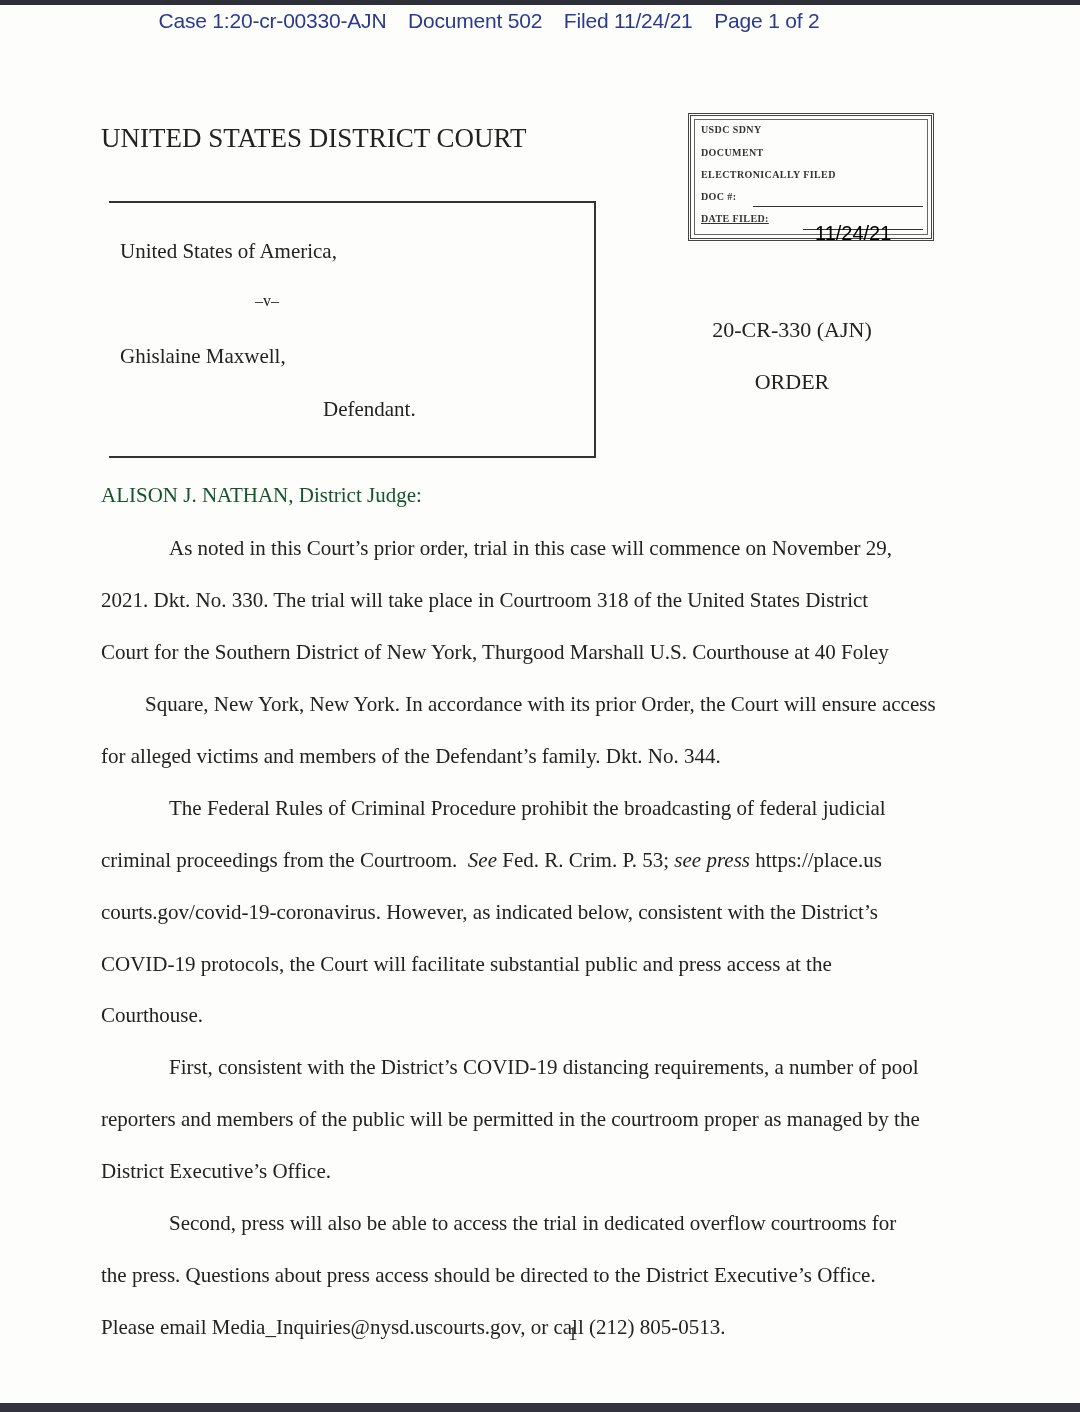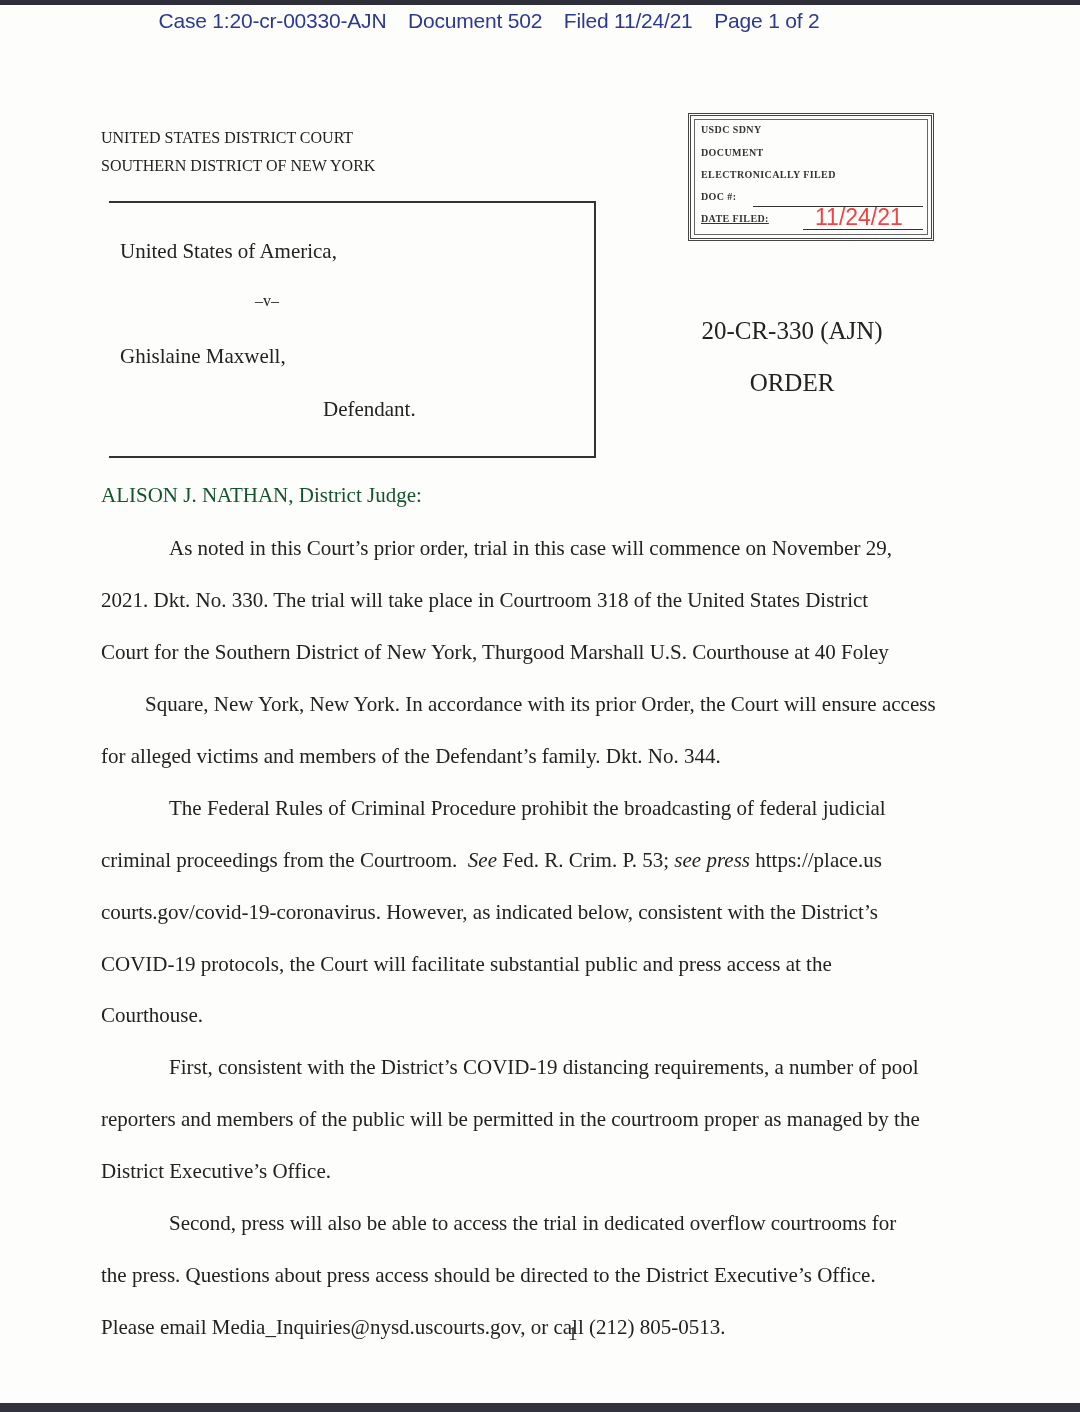--- a/index.html
+++ b/index.html
@@ -8,56 +8,55 @@
     background: #fdfdfc; font-family: "Liberation Serif", "DejaVu Serif", serif; color: #1e1e1e;
   }
   .topbar { position: absolute; left: 0; top: 0; width: 1080px; height: 5px; background: #2f2f3a; }
   .bottombar { position: absolute; left: 0; top: 1403px; width: 1080px; height: 9px; background: #33333f; }
   .header-line {
     position: absolute; top: 9px; left: 0; width: 978px; text-align: center;
     font-family: "Liberation Sans", "DejaVu Sans", sans-serif; font-size: 21px; color: #2b3a8f;
     letter-spacing: -0.2px;
   }
   .header-line span { margin: 0 8px; }
-  .court { position: absolute; left: 101px; top: 124px; font-size: 16px; line-height: 28px; color: #222; }
+  .court { position: absolute; left: 101px; top: 124px; font-size: 27px; line-height: 28px; color: #222; }
   .caption-box {
     position: absolute; left: 109px; top: 201px; width: 485px; height: 253px;
     border-top: 2px solid #333; border-right: 2px solid #333; border-bottom: 2px solid #333;
   }
   .cap { position: absolute; font-size: 21px; color: #222; }
   .stamp {
     position: absolute; left: 688px; top: 113px; width: 246px; height: 128px;
     border: 3px double #444; box-sizing: border-box;
   }
   .stamp-inner { position: absolute; left: 3px; top: 3px; right: 3px; bottom: 3px; border: 1px solid #666; }
   .stamp-line { position: absolute; left: 10px; font-size: 10px; font-weight: bold; letter-spacing: 0.4px; color: #333; }
   .stamp-field { position: absolute; border-bottom: 1px solid #333; height: 16px; }
-  .stamp-date { position: absolute; font-family: "Liberation Sans", "DejaVu Sans", sans-serif; font-size: 23px; color: #ef4444; }
-  .right-text { position: absolute; font-size: 25px; color: #222; text-align: center; width: 200px; }
+  .stamp-date { position: absolute; font-family: "Liberation Sans", "DejaVu Sans", sans-serif; font-size: 20px; color: #000000; margin-top: 18px; }
+  .right-text { position: absolute; font-size: 22px; color: #222; text-align: center; width: 200px; }
   .judge { position: absolute; left: 101px; top: 483px; font-size: 21px; color: #14532d; }
   .line { position: absolute; left: 101px; font-size: 21px; color: #222; white-space: nowrap; }
   .line.indent { left: 169px; }
   .page-num { position: absolute; left: 568px; top: 1323px; font-size: 19px; color: #333; }
   i { font-style: italic; }
 </style>
 </head>
 <body>
 
 <div class="topbar"></div>
 
 <div class="header-line">
   <span>Case 1:20-cr-00330-AJN</span>
   <span>Document 502</span>
   <span>Filed 11/24/21</span>
   <span>Page 1 of 2</span>
 </div>
 
 <div class="court">
   <div>UNITED STATES DISTRICT COURT</div>
-  <div>SOUTHERN DISTRICT OF NEW YORK</div>
 </div>
 
 <div class="caption-box"></div>
 <div class="cap" style="left:120px; top:239px;">United States of America,</div>
 <div class="cap" style="left:255px; top:292px; font-size:16px;">–v–</div>
 <div class="cap" style="left:120px; top:344px;">Ghislaine Maxwell,</div>
 <div class="cap" style="left:323px; top:397px;">Defendant.</div>
 
 <div class="stamp">
   <div class="stamp-inner"></div>

